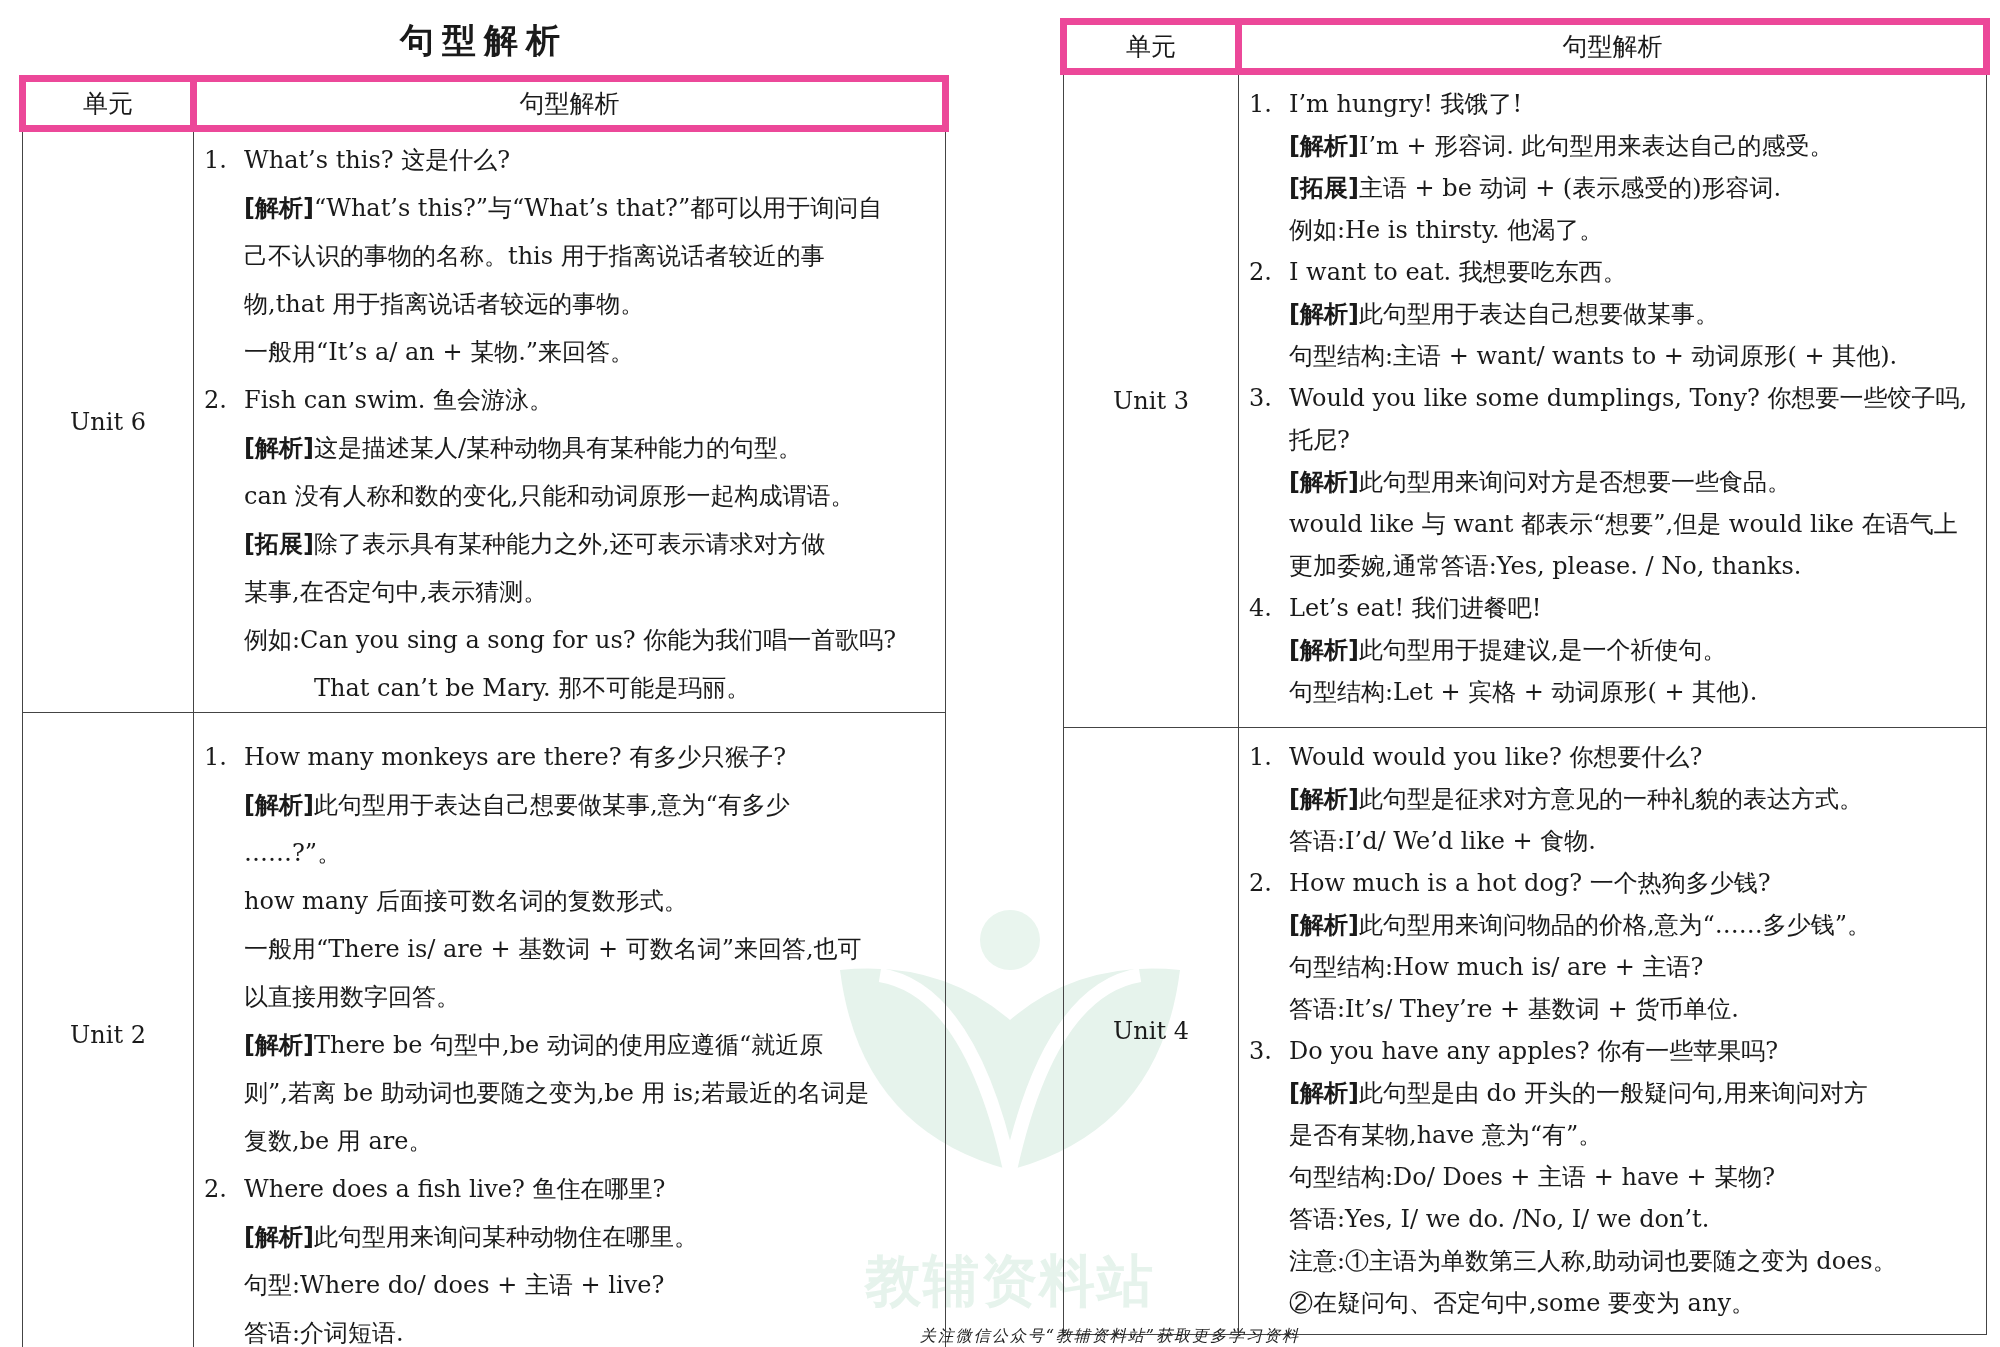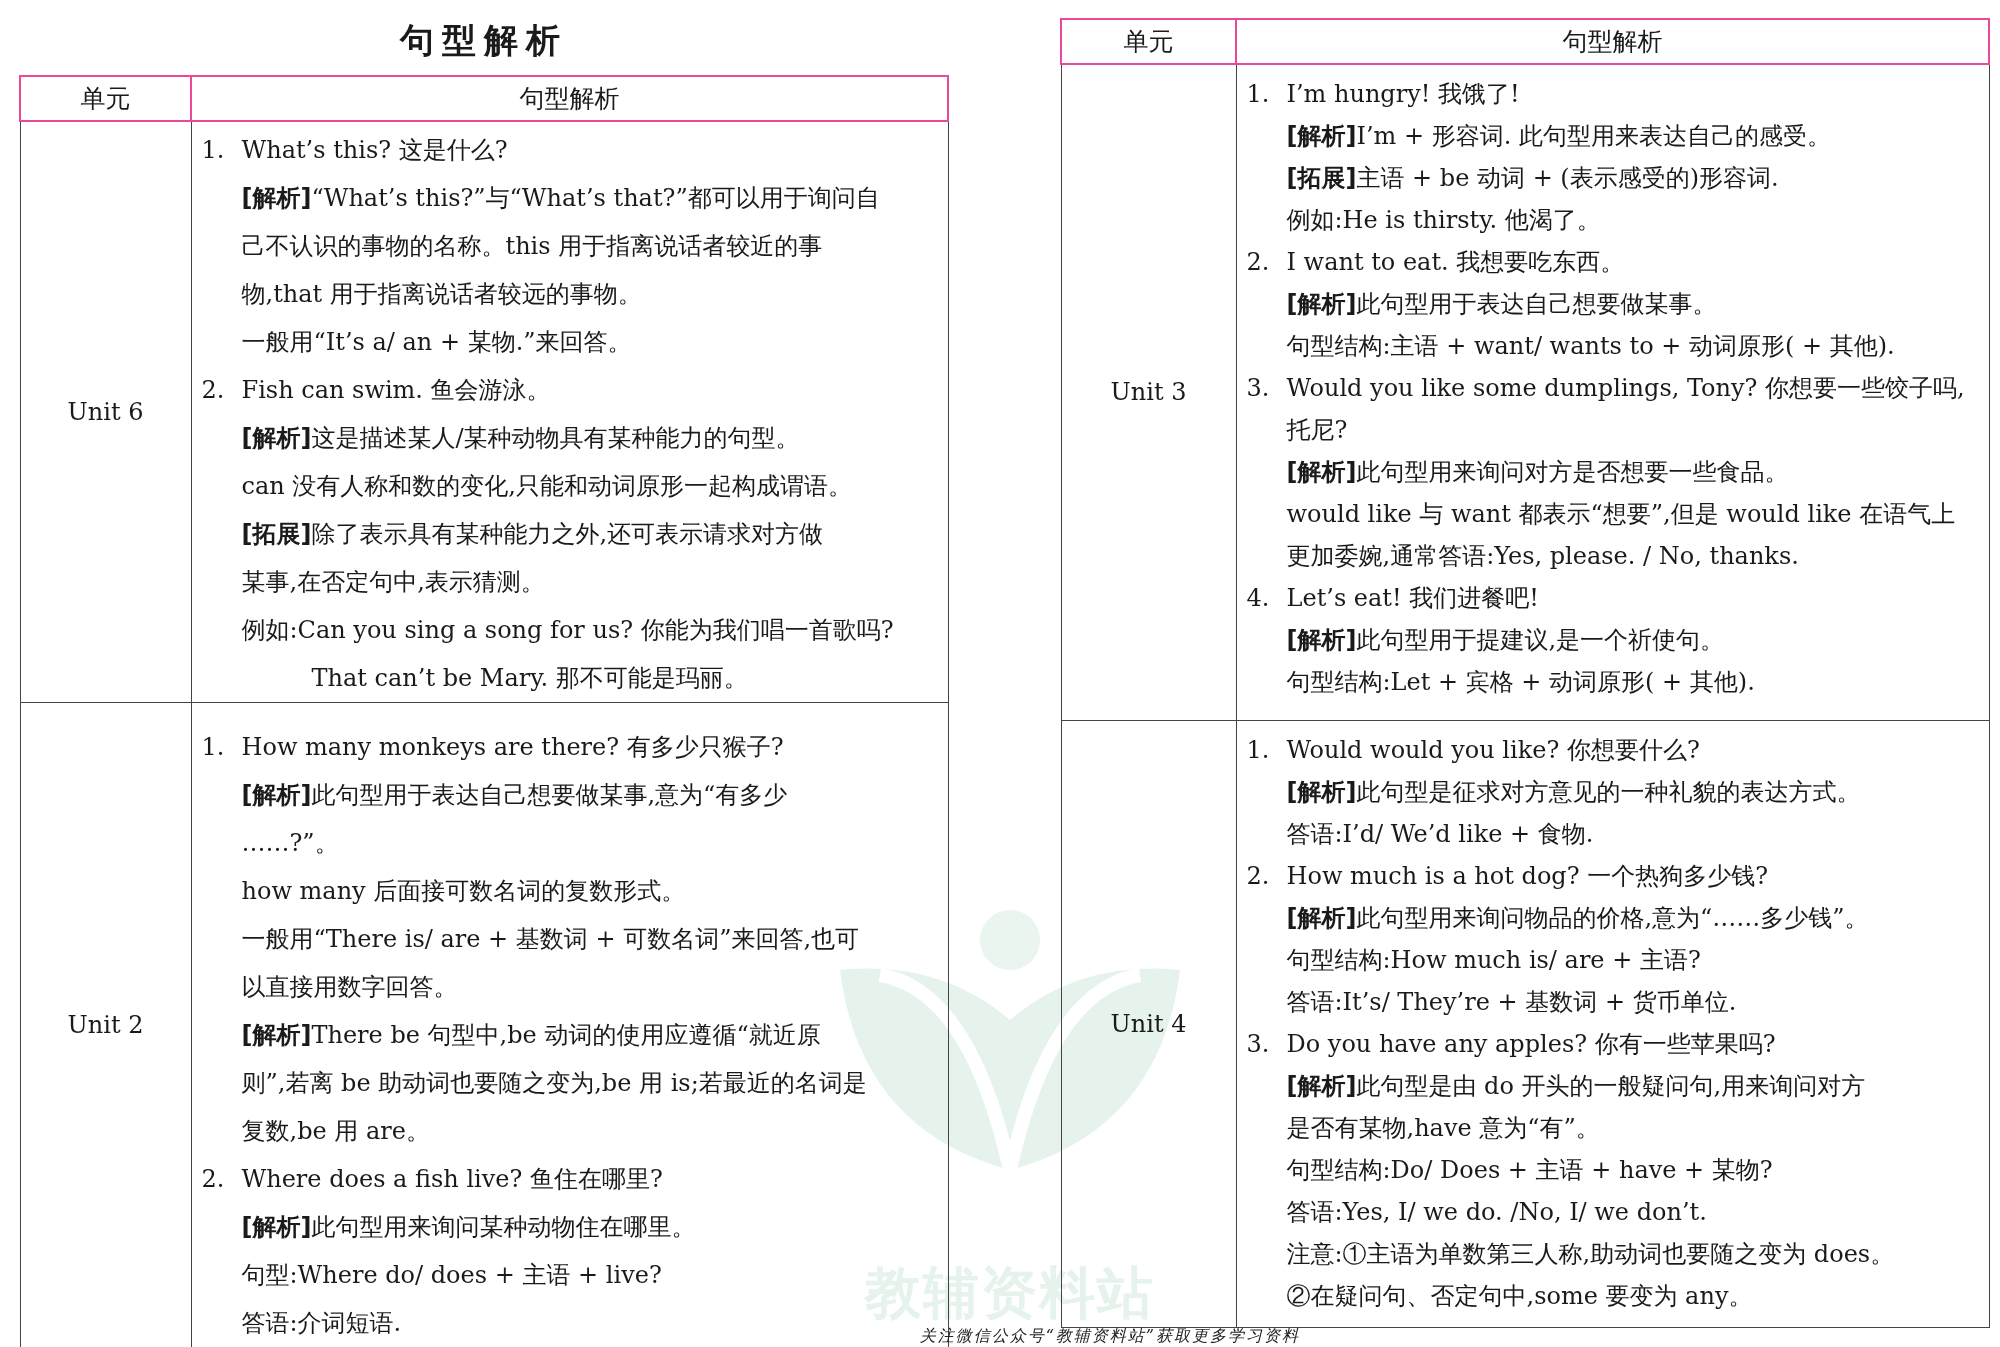--- a/index.html
+++ b/index.html
@@ -22,21 +22,21 @@
       text-align: center; font-size: 34px; font-weight: bold; letter-spacing: 8px;
       z-index: 2;
     }
     table.grammar {
       position: absolute; border-collapse: collapse; z-index: 2;
       table-layout: fixed;
     }
     table.grammar th {
       font-family: "DejaVu Sans", sans-serif; font-weight: normal;
       font-size: 25px; height: 43px; padding: 0; text-align: center;
-      border: 2px solid #ec4899;
+      border: 7px solid #ec4899;
     }
     table.grammar td {
       border: 1.5px solid #444; vertical-align: top; padding: 0;
     }
     table.grammar td.unit {
       vertical-align: middle; text-align: center; font-size: 24px;
     }
     .item { font-size: 24px; line-height: 48px; }
     .q { padding-left: 10px; }
     .q .num { display: inline-block; width: 40px; }
@@ -58,21 +58,21 @@
 <body>
 
 <div class="watermark">
   <svg width="380" height="300" viewBox="0 0 380 300">
     <circle cx="190" cy="60" r="30" fill="#e9f5ee"></circle>
     <path d="M20 90 Q120 80 190 140 L190 290 Q40 250 20 90 Z" fill="#e6f3ec"></path>
     <path d="M360 90 Q260 80 190 140 L190 290 Q340 250 360 90 Z" fill="#e6f3ec"></path>
     <path d="M60 95 Q150 110 190 290" stroke="#ffffff" stroke-width="14" fill="none"></path>
     <path d="M320 95 Q230 110 190 290" stroke="#ffffff" stroke-width="14" fill="none"></path>
   </svg>
-  <div class="wm-text" style="top:376px;">教辅资料站</div>
+  <div class="wm-text" style="top:364px;">教辅资料站</div>
 </div>
 
 <div class="page-title">句型解析</div>
 
 <table class="grammar" id="left-table">
   <colgroup>
       <col class="c1">
       <col>
     </colgroup>
   <thead>

